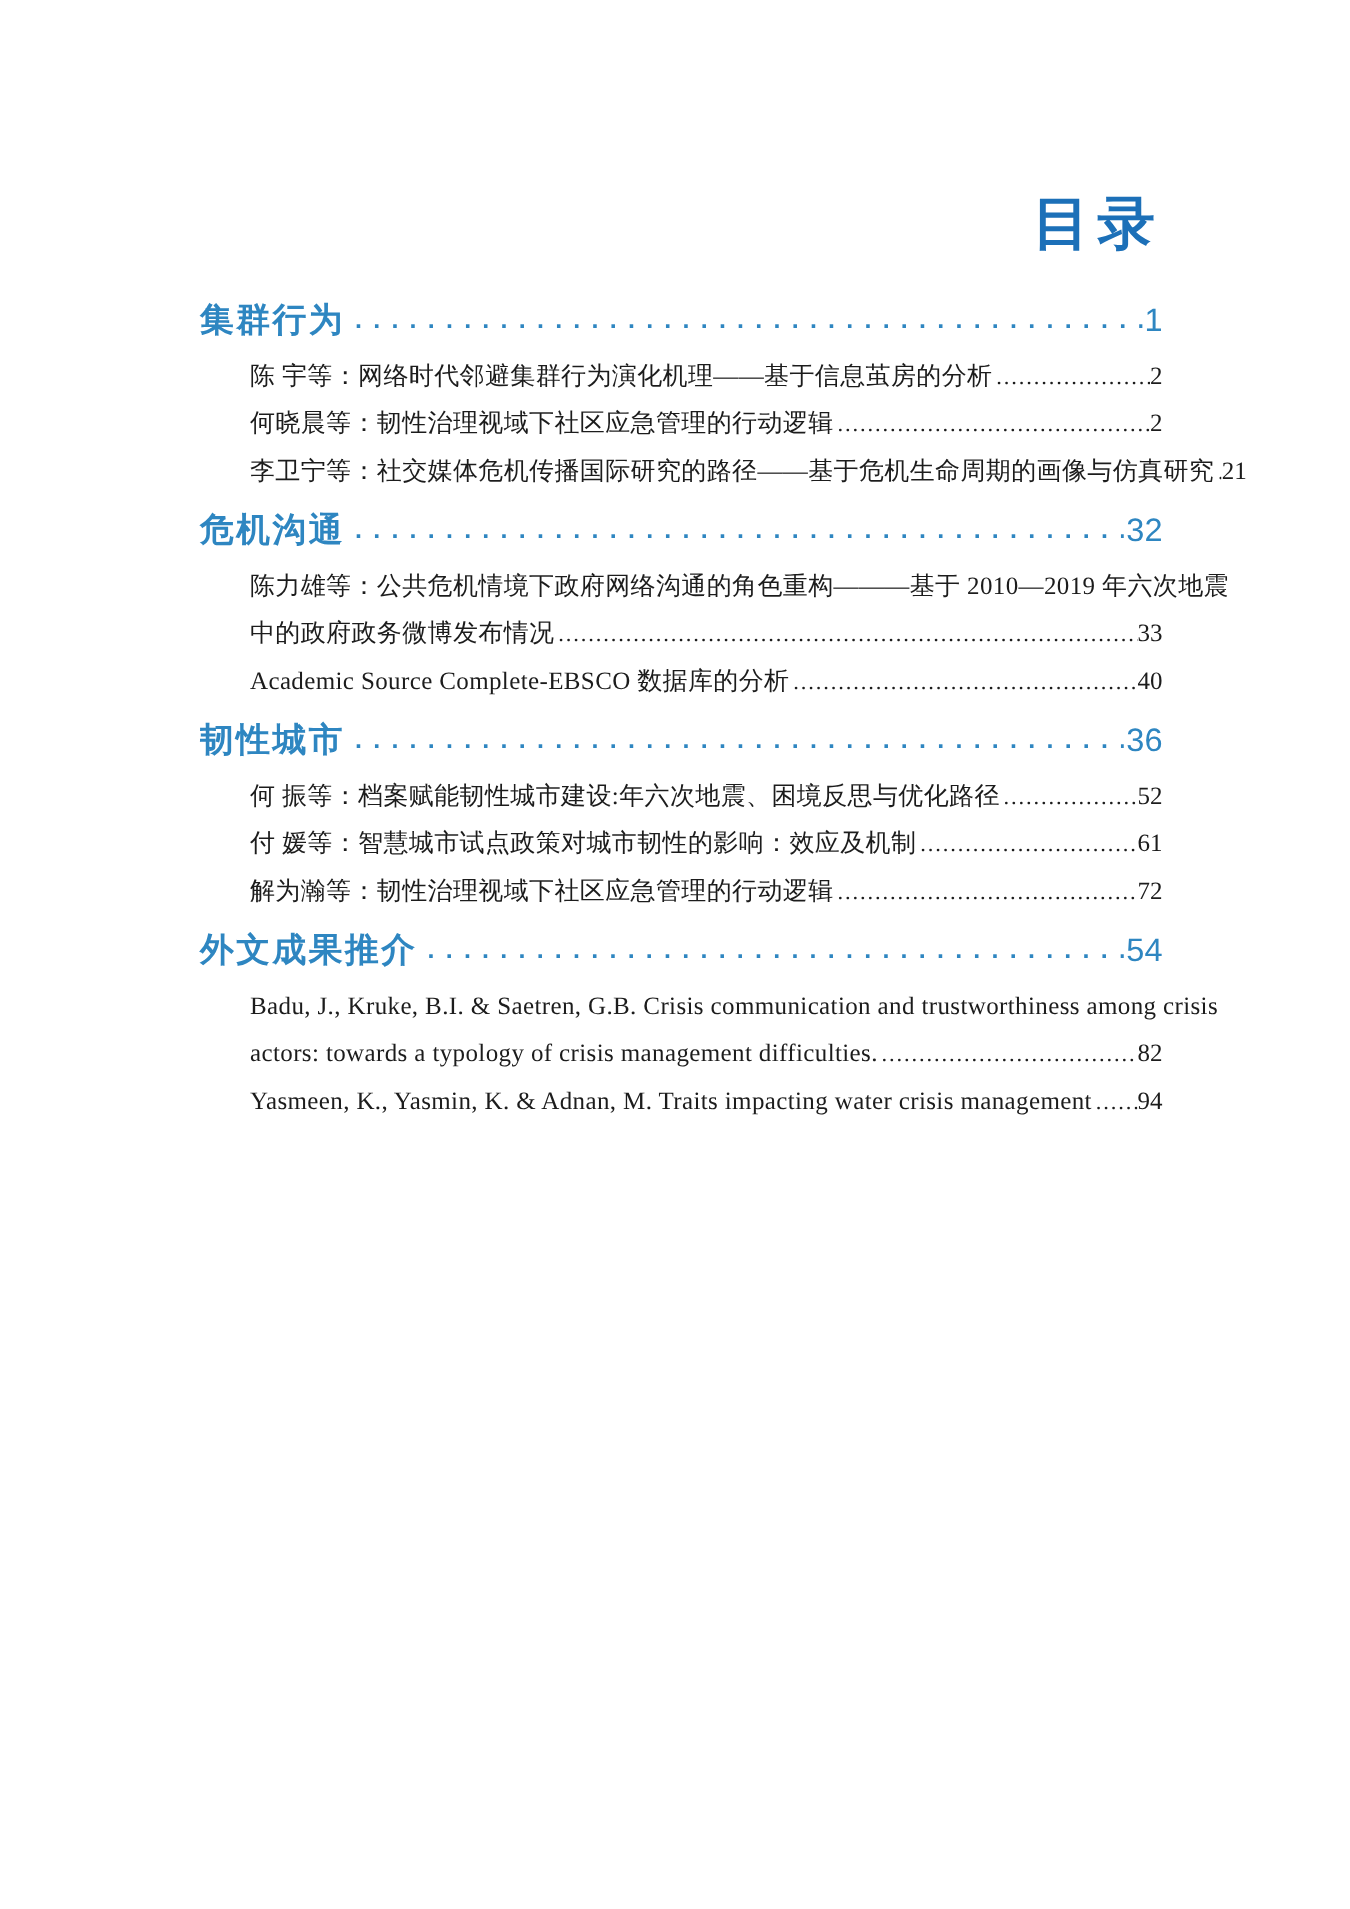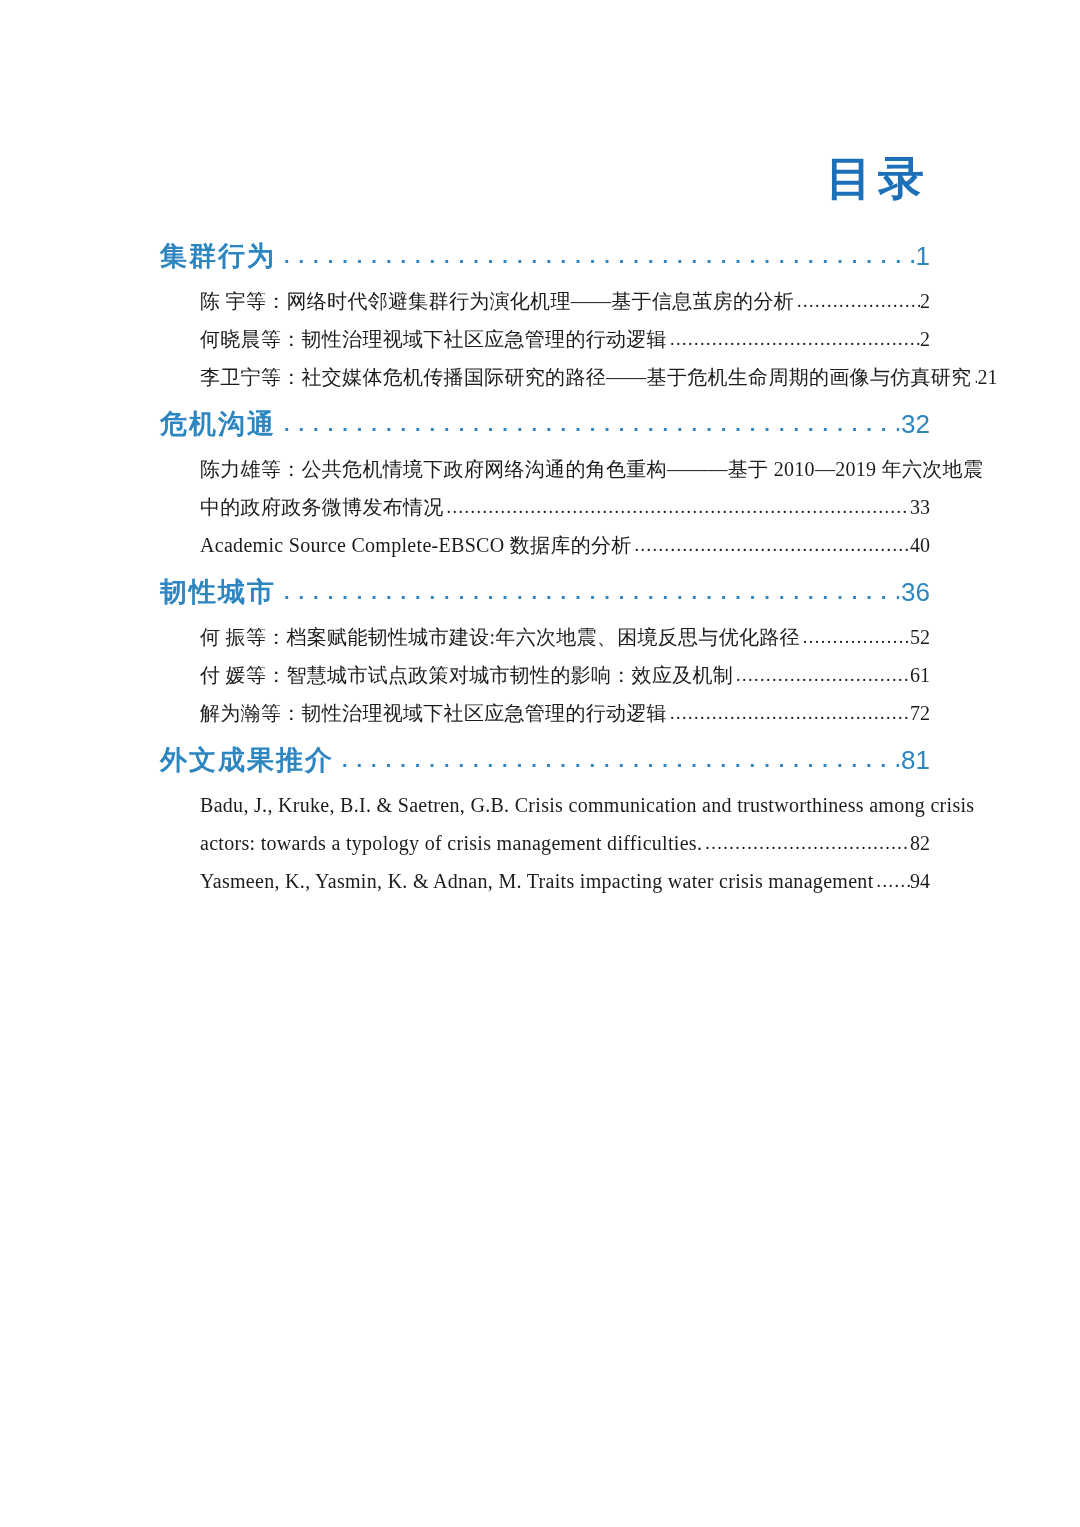--- a/index.html
+++ b/index.html
@@ -175,21 +175,21 @@
     <span class="entry-leader">............................................................................................................................................................................................................................................................................................................</span>
     <span class="entry-page">72</span>
   </div>
 </div>
   </div>
 
   <div class="toc-section">
     <div class="section-heading-row">
       <span class="section-title">外文成果推介</span>
       <span class="section-leader">............................................................................................................................................................................................................................................................................................................</span>
-      <span class="section-page">81</span>
+      <span class="section-page">54</span>
     </div>
     <div class="section-entries">
   <div class="entry-line">
     <span class="entry-text">Badu, J., Kruke, B.I. &amp; Saetren, G.B. Crisis communication and trustworthiness among crisis</span>
   </div>
 
   <div class="entry-line">
     <span class="entry-text">actors: towards a typology of crisis management difficulties.</span>
     <span class="entry-leader">............................................................................................................................................................................................................................................................................................................</span>
     <span class="entry-page">82</span>

